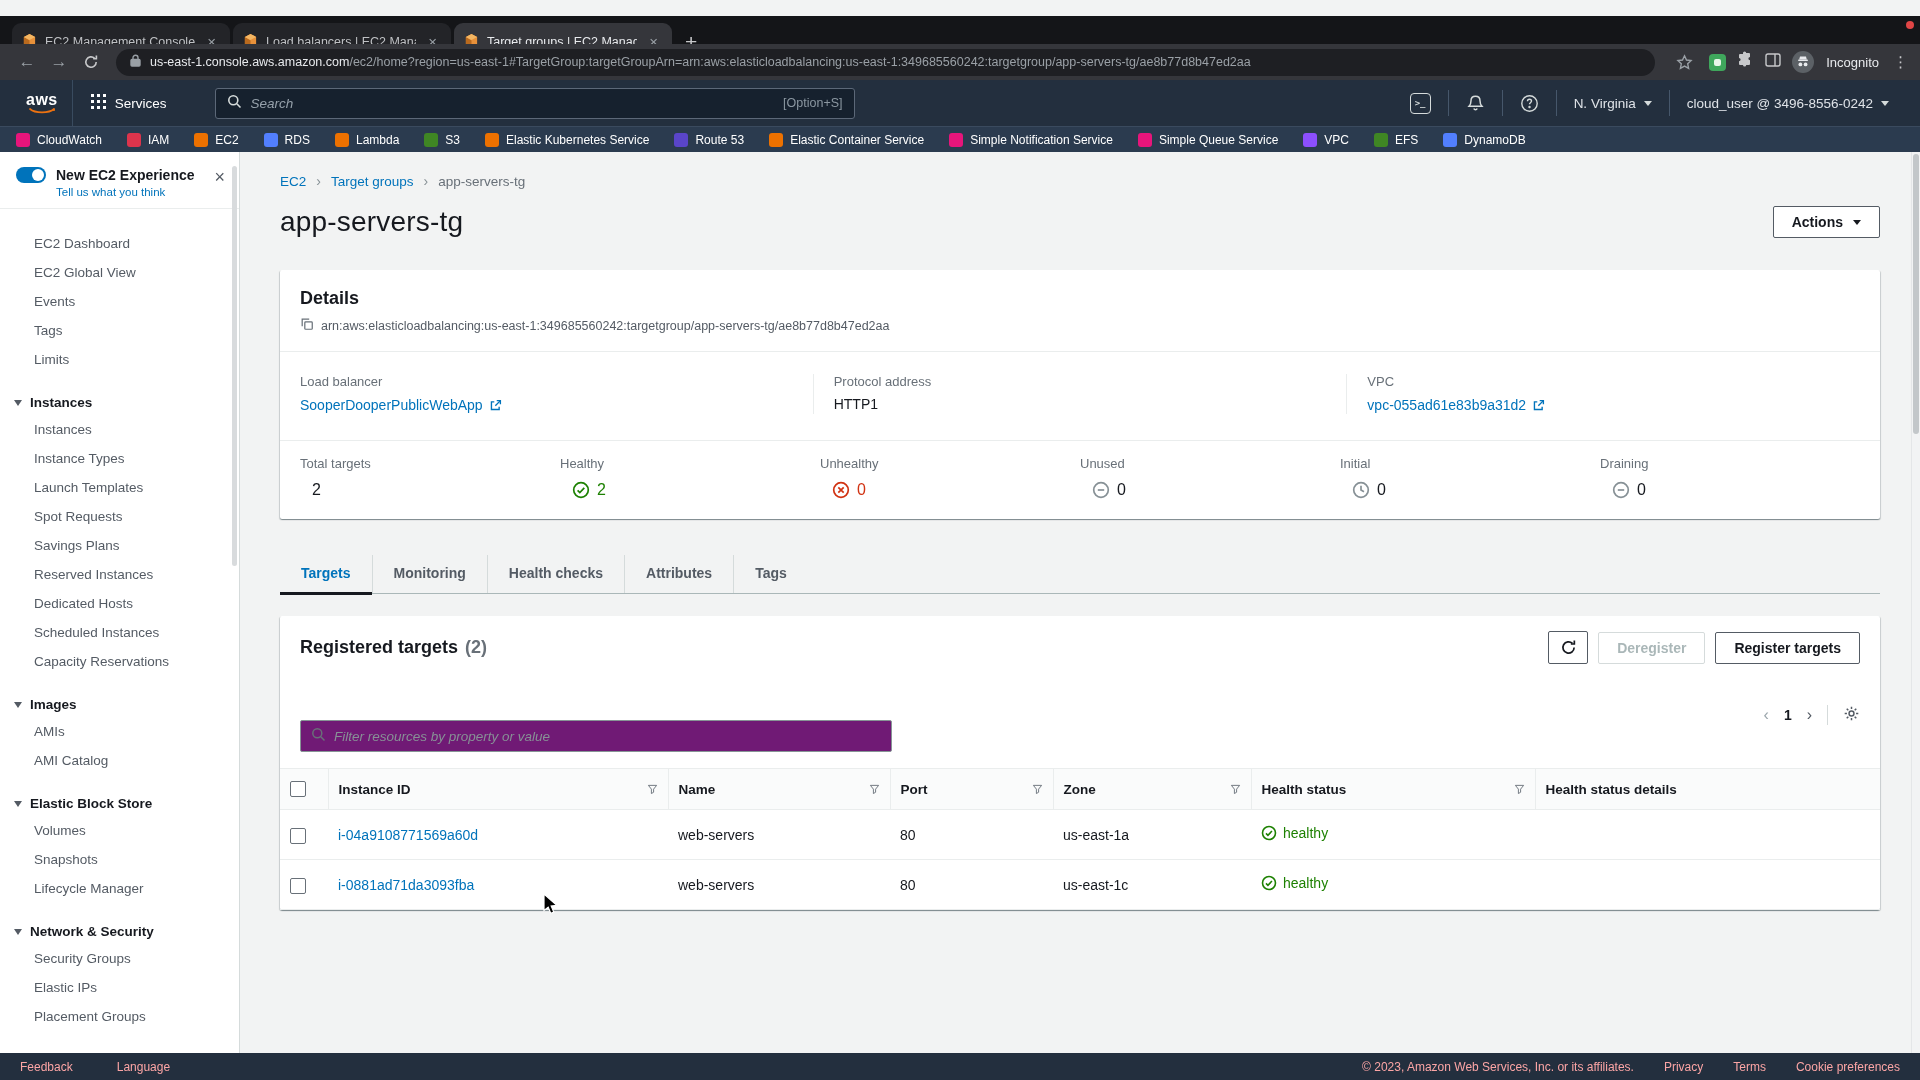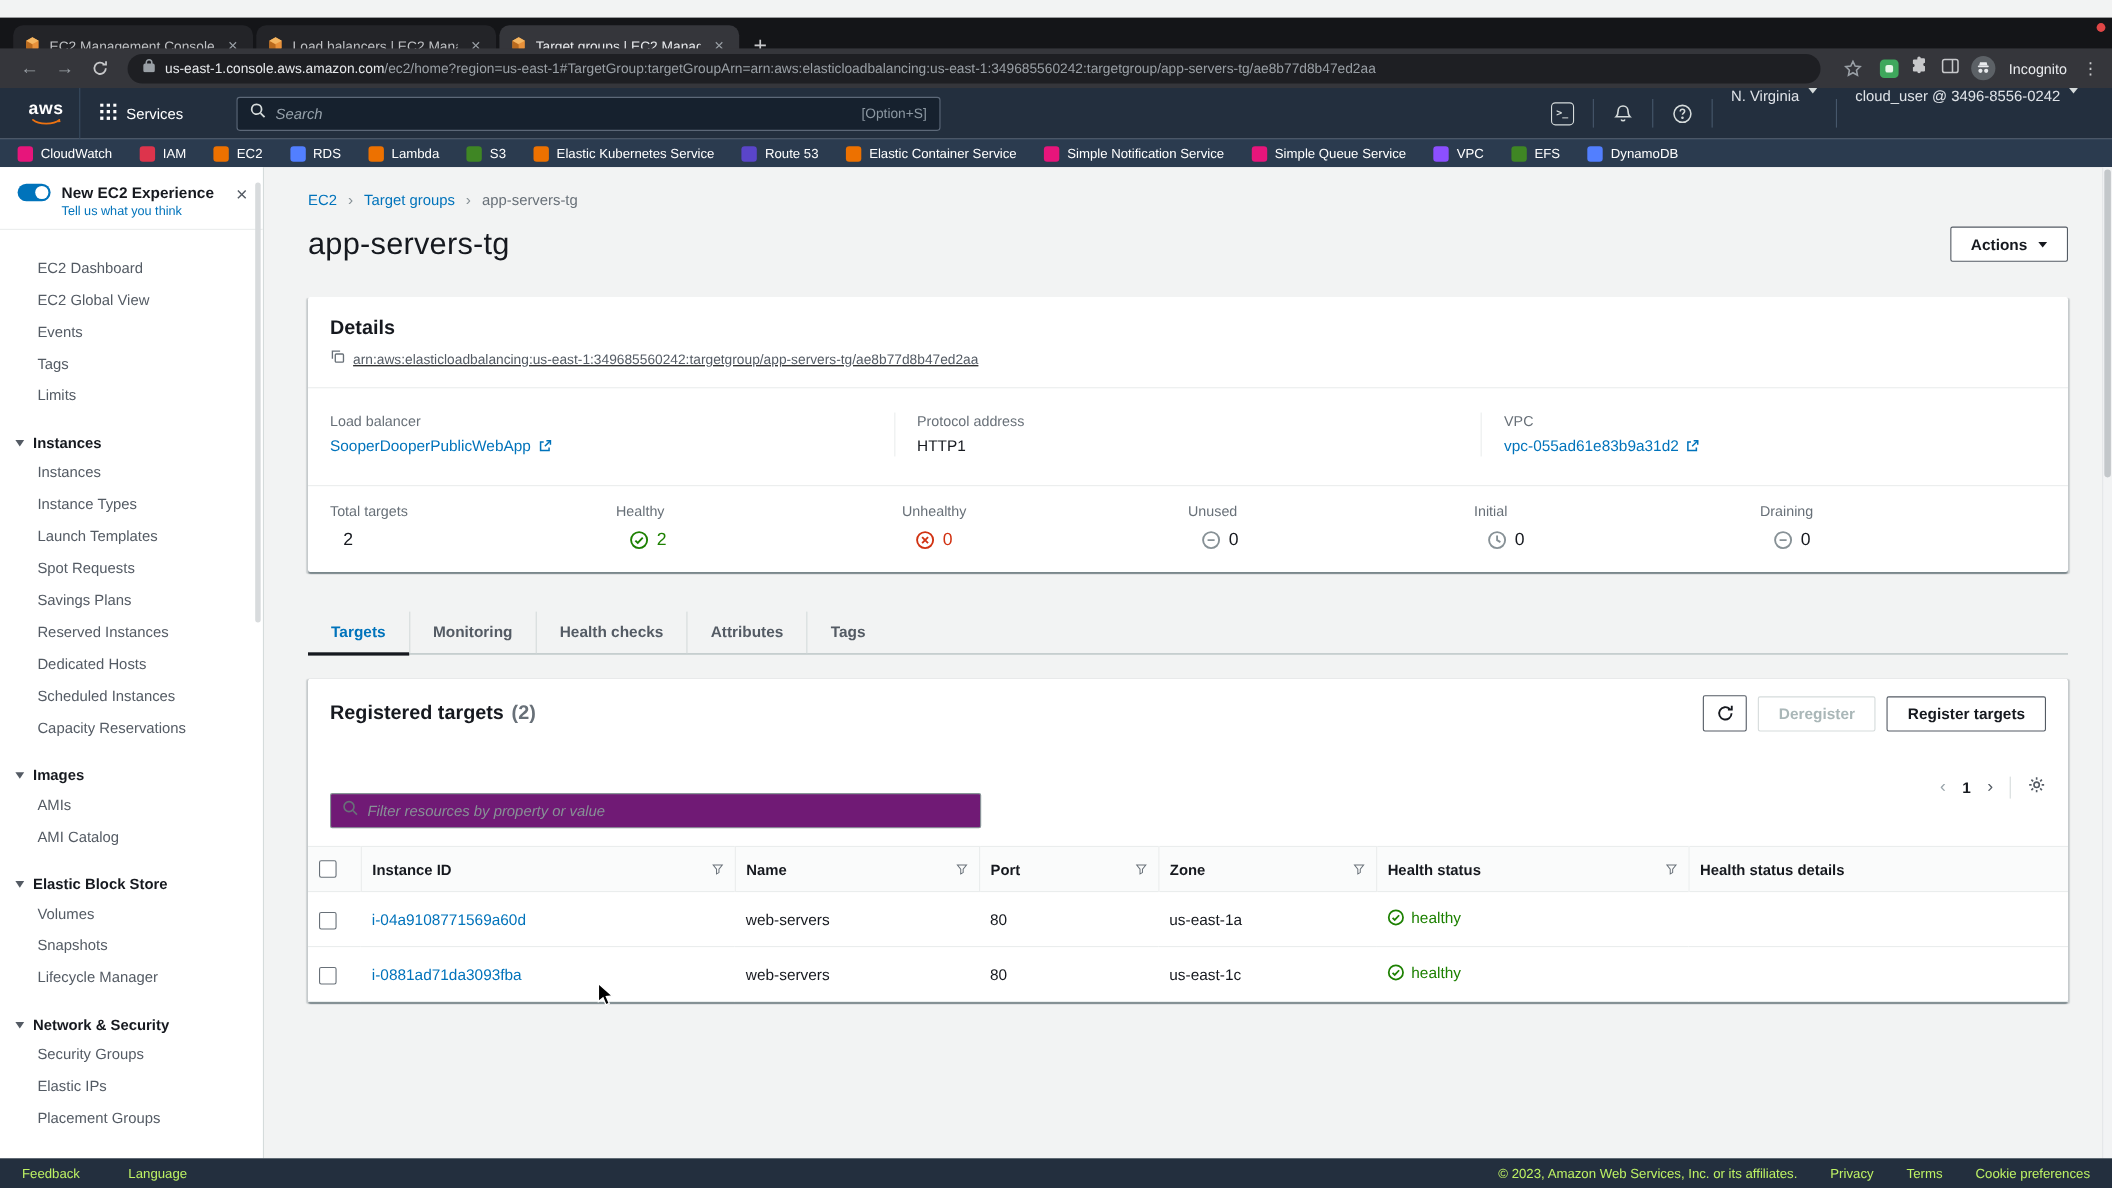--- a/index.html
+++ b/index.html
@@ -43,21 +43,21 @@
   .awslogo .aws-txt { font-weight:bold; font-size:16px; letter-spacing:.5px; line-height:1; color:#fff; }
   .vdiv { width:1px; height:46px; background:#394b5f; }
   .vdiv-s { width:1px; height:26px; background:#46576b; }
   .nav-services { display:flex; align-items:center; gap:9px; padding:0 18px; font-size:13.5px; height:46px; }
   .searchbox { width:640px; height:31px; background:#16212e; border:1px solid #5c6878; border-radius:3px;
     display:flex; align-items:center; padding:0 11px; gap:9px; margin-left:30px; }
   .searchbox .ph { color:#96a1ab; font-size:13.5px; font-style:italic; }
   .searchbox .shortcut { margin-left:auto; color:#8b97a1; font-size:12.5px; }
   .nav-right { margin-left:auto; display:flex; align-items:center; height:46px; }
   .nav-ic { padding:0 17px; display:flex; align-items:center; height:46px; }
-  .nav-txt { padding:0 17px; font-size:13.5px; color:#dfe3e8; display:flex; gap:8px; height:46px; white-space:nowrap; }
+  .nav-txt { padding:0 17px; font-size:13.5px; color:#dfe3e8; display:flex; align-items:center; gap:8px; height:46px; white-space:nowrap; }
   .caret { width:0; height:0; border-left:4.5px solid transparent; border-right:4.5px solid transparent; border-top:5px solid #d5dbdb; }
   .cloudshell { width:21px; height:21px; border:1.6px solid #d5dbdb; border-radius:4px; color:#d5dbdb;
     font-size:9px; font-weight:bold; display:flex; align-items:center; justify-content:center; font-family:"DejaVu Sans Mono",monospace; }
 
   
   .favbar { position:absolute; top:126px; left:0; right:0; height:26px; background:#2b3b4f; border-top:1px solid #3a4a5e;
     display:flex; align-items:center; padding:0 16px; overflow:hidden; }
   .fav { display:flex; align-items:center; gap:7px; margin-right:25px; white-space:nowrap; }
   .fav-ic { width:14px; height:14px; border-radius:3px; flex:0 0 auto; }
   .fav-lb { color:#fff; font-size:12px; }
@@ -86,21 +86,21 @@
   .titlerow { display:flex; justify-content:space-between; align-items:flex-start; margin-top:17px; }
   .page-title { font-size:28px; font-weight:500; color:#16191f; margin:0; letter-spacing:.2px; }
   .btn { background:#fff; border:1px solid #545b64; border-radius:2px; font-weight:bold; font-size:14px;
     color:#16191f; padding:7px 18px; display:inline-flex; align-items:center; gap:10px; font-family:inherit; }
   .btn .caret-d { border-top-color:#16191f; }
   .caret-d { width:0; height:0; border-left:4.5px solid transparent; border-right:4.5px solid transparent; border-top:5px solid #16191f; }
 
   .card { background:#fff; border-radius:2px; box-shadow:0 1px 1px 0 rgba(0,28,36,.3), 1px 1px 1px 0 rgba(0,28,36,.15), -1px 1px 1px 0 rgba(0,28,36,.15); }
   .card1 { margin-top:32px; }
   .c1-hd { padding:18px 20px 2px 20px; font-size:18px; font-weight:bold; color:#16191f; }
-  .arnrow { display:flex; align-items:center; gap:7px; padding:6px 32px 16px 20px;text-decoration:underline; }
+  .arnrow { display:flex; align-items:center; gap:7px; padding:6px 32px 16px 20px; }
   .arn-txt { color:#545b64; font-size:12.5px; }
   .d-grid { display:flex; border-top:1px solid #eaeded; padding:22px 0 26px 0; }
   .d-col { flex:1; padding:0 20px; display:flex; flex-direction:column; gap:24px; }
   .d-col + .d-col { border-left:1px solid #eaeded; }
   .d-label { color:#687078; font-size:13px; margin-bottom:7px; }
   .d-value { color:#16191f; font-size:14px; }
   .d-link { color:#0073bb; font-size:14px; display:inline-flex; align-items:center; gap:6px; }
 
   .stats { display:flex; border-top:1px solid #eaeded; padding:15px 20px 20px 20px; }
   .stat { flex:1; }
@@ -139,21 +139,21 @@
   .th-inner { display:flex; align-items:center; justify-content:space-between; gap:6px; }
   .tg td { padding:15px 10px; font-size:14px; color:#16191f; border-top:1px solid #eaeded; }
   .tg tbody tr:first-child td { border-top:none; }
   .tg tbody tr:last-child td { border-bottom:1px solid #eaeded; }
   .cb { display:inline-block; width:16px; height:16px; border:1.6px solid #687078; border-radius:2px; background:#fff; vertical-align:middle; }
   .id-link { color:#0073bb; }
   .health { display:inline-flex; align-items:center; gap:6px; color:#1d8102; }
 
   
   .footer { position:absolute; bottom:0; left:0; right:0; height:27px; background:#232f3e;
-    display:flex; align-items:center; color:#bef264; font-size:12px; padding:0 20px; }
+    display:flex; align-items:center; color:#fca5a5; font-size:12px; padding:0 20px; }
   .foot-left { display:flex; gap:44px; }
   .foot-right { margin-left:auto; display:flex; gap:30px; align-items:center; }
 
   
   .page-scroll { position:absolute; top:152px; right:0; width:9px; bottom:27px; background:#f2f3f4; border-left:1px solid #e4e6e8; }
   .page-thumb { position:absolute; top:2px; left:1px; width:6px; height:280px; border-radius:3px; background:#c3c7ca; }
   .cursor { position:absolute; left:543px; top:893px; z-index:50; }
 </style>
 </head>
 <body>

